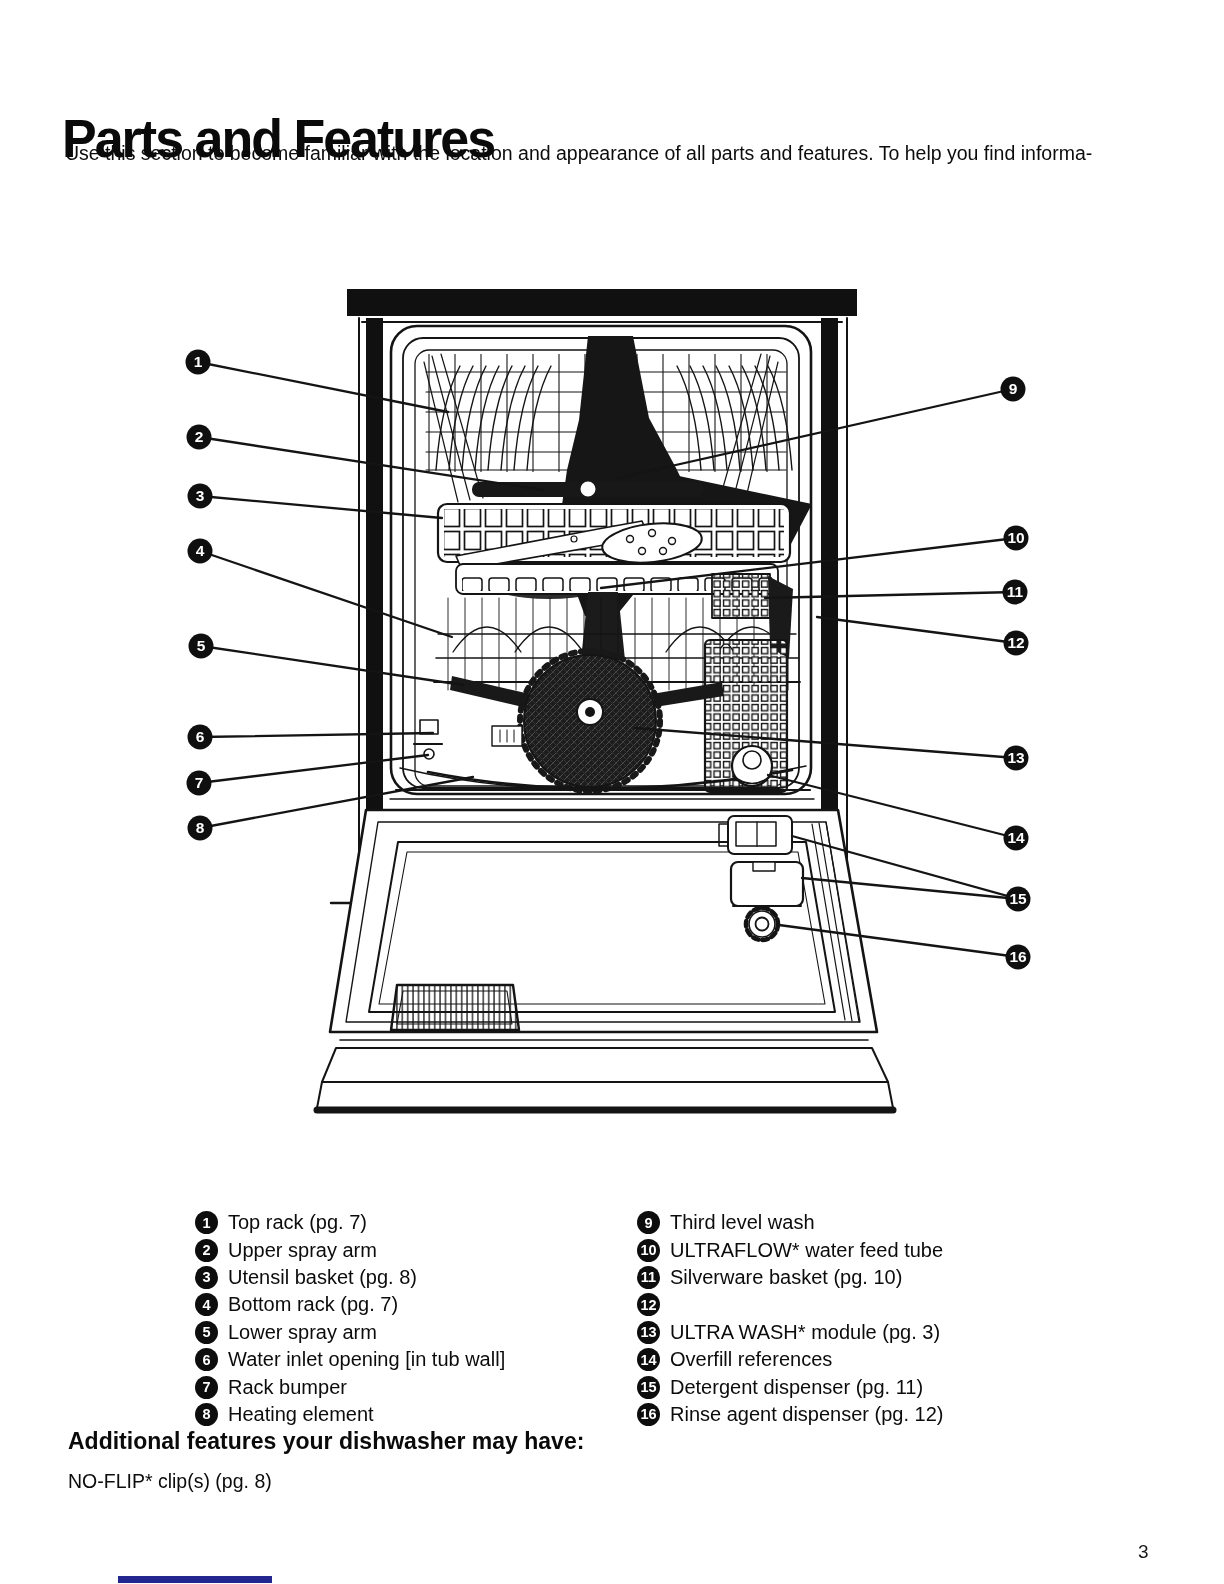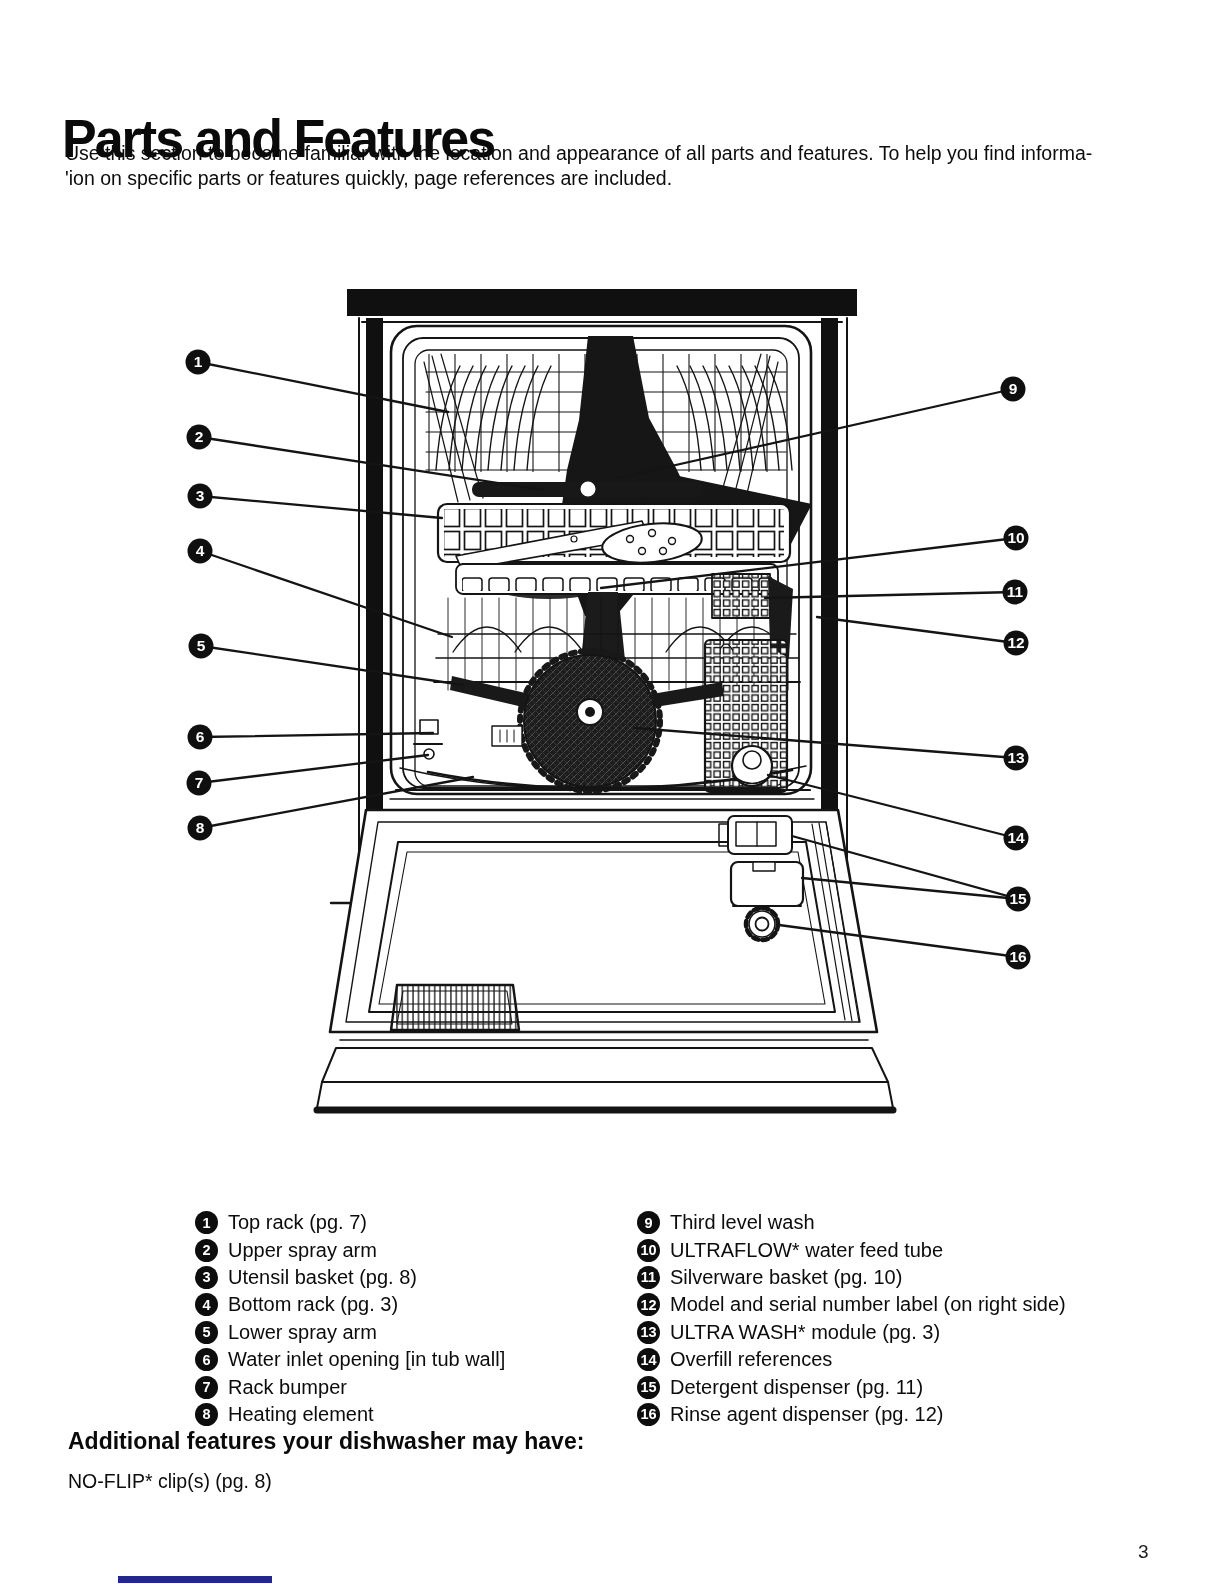--- a/index.html
+++ b/index.html
@@ -25,21 +25,20 @@
   #page-number{left:1138px;top:1541px;font-size:19px;color:#1a1a1a;}
   #artifact-bar{left:118px;top:1576px;width:154px;height:7px;}
 </style>
 </head>
 <body>
 
 <h1 id="title" class="abs">Parts and Features</h1>
 
 <div id="intro" class="abs">
   <div>Use this section to become familiar with the location and appearance of all parts and features. To help you find informa-</div>
-  <div>'ion on specific parts or features quickly, page references are included.</div>
 </div>
 
 <svg id="diagram-svg" class="abs" width="1224" height="1584" viewBox="0 0 1224 1584">
   <defs>
     <pattern id="pGrid" patternUnits="userSpaceOnUse" width="21" height="23">
       <rect x="2.5" y="2.5" width="16" height="18" fill="#ffffff" stroke="#141414" stroke-width="1.7"></rect>
     </pattern>
     <pattern id="pSlot" patternUnits="userSpaceOnUse" width="27" height="26">
       <rect x="3" y="6" width="20" height="14" rx="3" fill="#ffffff" stroke="#141414" stroke-width="1.5"></rect>
     </pattern>
@@ -353,21 +352,21 @@
     <div class="lrow">
       <span class="badge">2</span>
       <span class="llabel">Upper spray arm</span>
     </div>
     <div class="lrow">
       <span class="badge">3</span>
       <span class="llabel">Utensil basket (pg. 8)</span>
     </div>
     <div class="lrow">
       <span class="badge">4</span>
-      <span class="llabel">Bottom rack (pg. 3)</span>
+      <span class="llabel">Bottom rack (pg. 7)</span>
     </div>
     <div class="lrow">
       <span class="badge">5</span>
       <span class="llabel">Lower spray arm</span>
     </div>
     <div class="lrow">
       <span class="badge">6</span>
       <span class="llabel">Water inlet opening [in tub wall]</span>
     </div>
     <div class="lrow">
@@ -387,21 +386,20 @@
     <div class="lrow">
       <span class="badge">10</span>
       <span class="llabel">ULTRAFLOW* water feed tube</span>
     </div>
     <div class="lrow">
       <span class="badge">11</span>
       <span class="llabel">Silverware basket (pg. 10)</span>
     </div>
     <div class="lrow">
       <span class="badge">12</span>
-      <span class="llabel">Model and serial number label (on right side)</span>
     </div>
     <div class="lrow">
       <span class="badge">13</span>
       <span class="llabel">ULTRA WASH* module (pg. 3)</span>
     </div>
     <div class="lrow">
       <span class="badge">14</span>
       <span class="llabel">Overfill references</span>
     </div>
     <div class="lrow">

